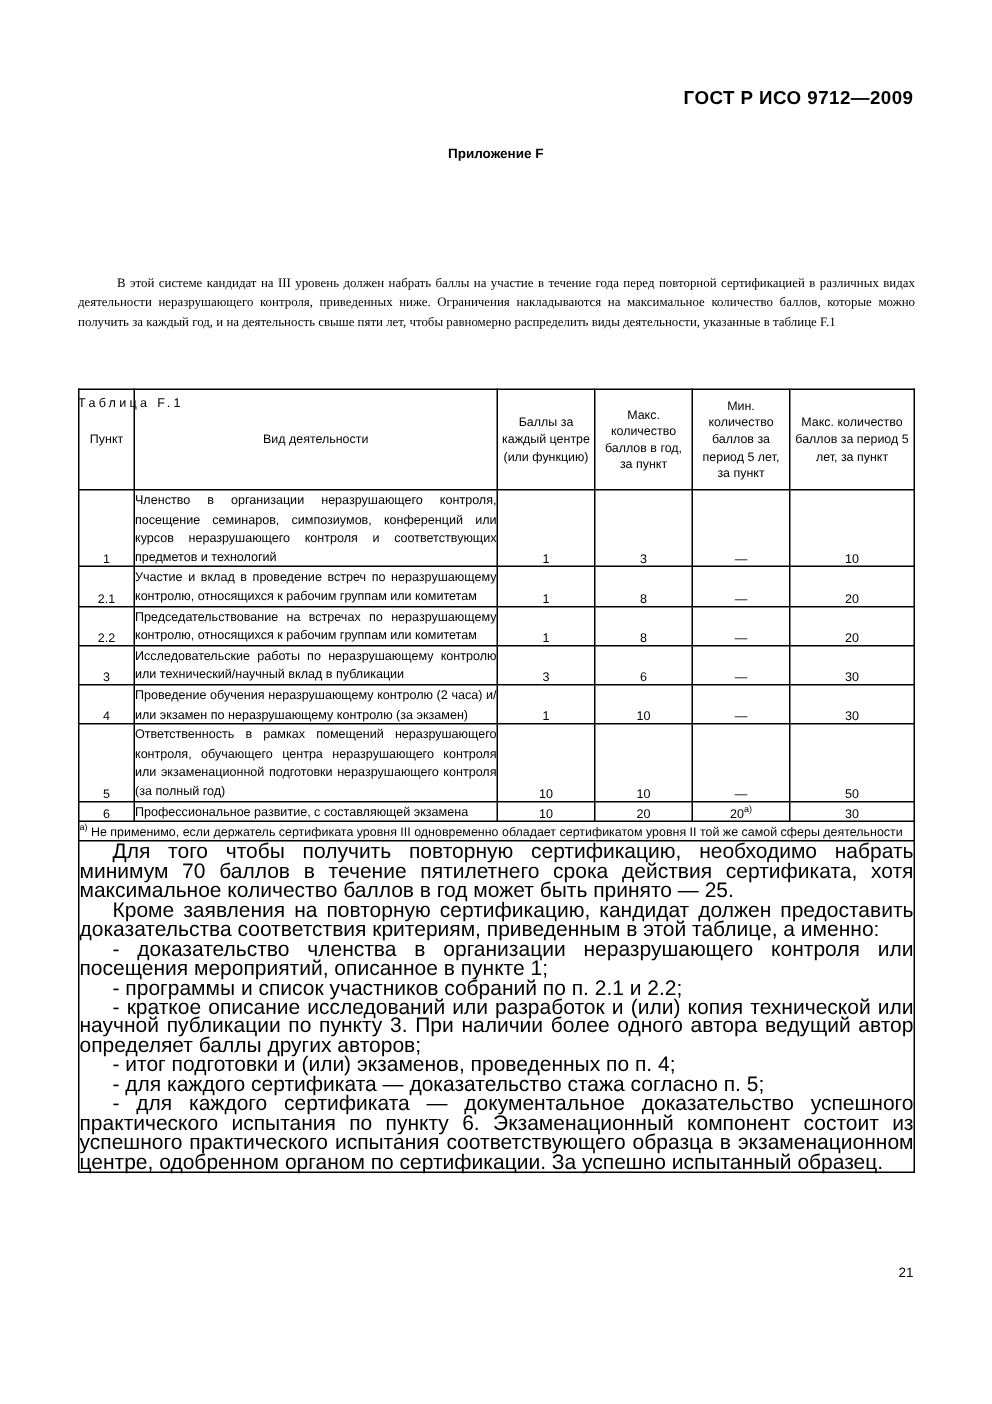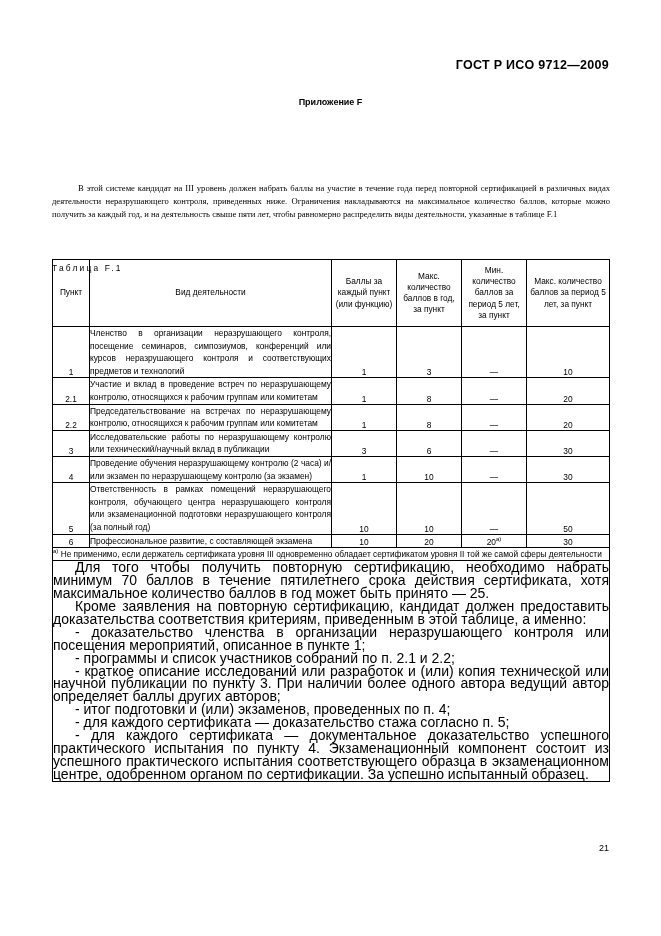--- a/index.html
+++ b/index.html
@@ -198,21 +198,21 @@
         <col class="c-desc">
         <col class="c-pts">
         <col class="c-maxy">
         <col class="c-min5">
         <col class="c-max5">
       </colgroup>
       <thead>
         <tr>
           <th>Пункт</th>
           <th>Вид деятельности</th>
-          <th>Баллы за каждый пункт (или функцию)</th>
+          <th>Баллы за каждый центре (или функцию)</th>
           <th>Макс. количество баллов в год, за пункт</th>
           <th>Мин. количество баллов за период 5 лет, за пункт</th>
           <th>Макс. количество баллов за период 5 лет, за пункт</th>
         </tr>
       </thead>
       <tbody>
 
         <tr>
           <td class="num-cell">1</td>
           <td class="desc-cell">Членство в организации неразрушающего контроля, посещение семинаров, симпозиумов, конференций или курсов неразрушающего контроля и соответствующих предметов и технологий</td>
@@ -282,21 +282,21 @@
 
         <tr>
           <td class="body-cell" colspan="6">
             <p class="p-ind">Для того чтобы получить повторную сертификацию, необходимо набрать минимум 70 баллов в течение пятилетнего срока действия сертификата, хотя максимальное количество баллов в год может быть принято — 25.</p>
             <p class="p-ind">Кроме заявления на повторную сертификацию, кандидат должен предоставить доказательства соответствия критериям, приведенным в этой таблице, а именно:</p>
             <p class="p-dash">- доказательство членства в организации неразрушающего контроля или посещения мероприятий, описанное в пункте 1;</p>
             <p class="p-dash">- программы и список участников собраний по п. 2.1 и 2.2;</p>
             <p class="p-dash">- краткое описание исследований или разработок и (или) копия технической или научной публикации по пункту 3. При наличии более одного автора ведущий автор определяет баллы других авторов;</p>
             <p class="p-dash">- итог подготовки и (или) экзаменов, проведенных по п. 4;</p>
             <p class="p-dash">- для каждого сертификата — доказательство стажа согласно п. 5;</p>
-            <p class="p-dash">- для каждого сертификата — документальное доказательство успешного практического испытания по пункту 4. Экзаменационный компонент состоит из успешного практического испытания соответствующего образца в экзаменационном центре, одобренном органом по сертификации. За успешно испытанный образец.</p>
+            <p class="p-dash">- для каждого сертификата — документальное доказательство успешного практического испытания по пункту 6. Экзаменационный компонент состоит из успешного практического испытания соответствующего образца в экзаменационном центре, одобренном органом по сертификации. За успешно испытанный образец.</p>
           </td>
         </tr>
 
       </tbody>
     </table>
   </div>
 
   <div class="page-number">21</div>
 
 </div>

